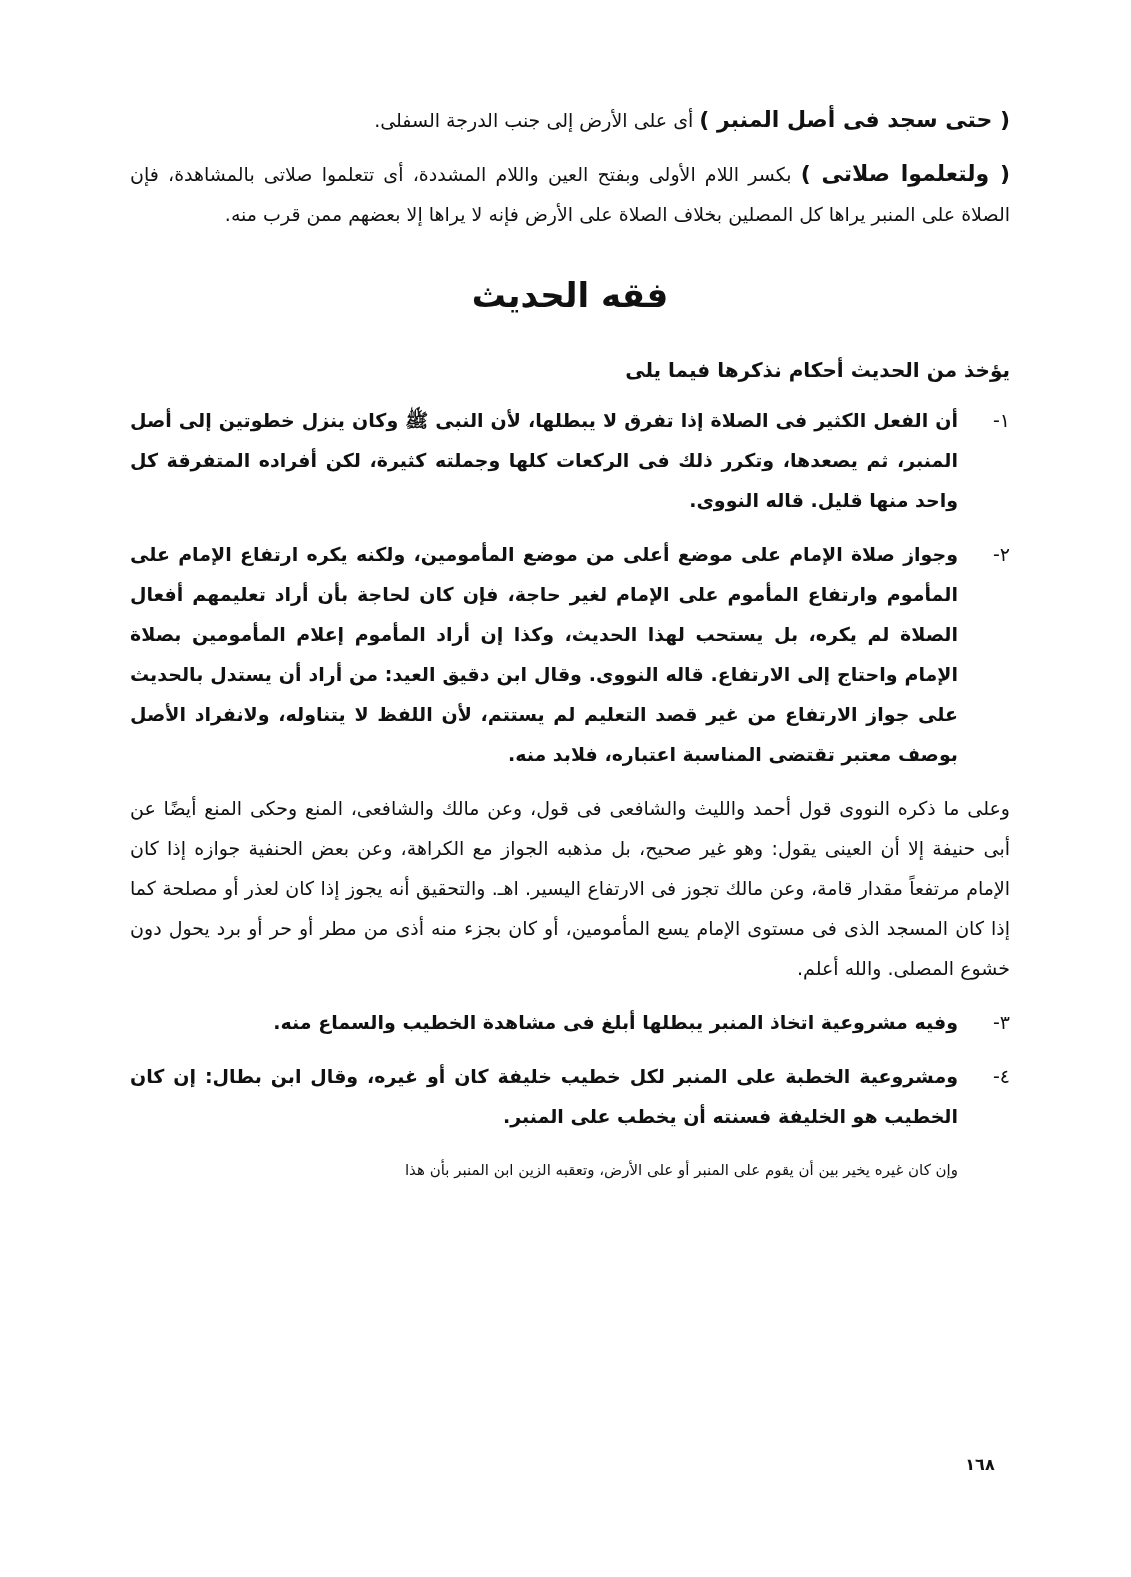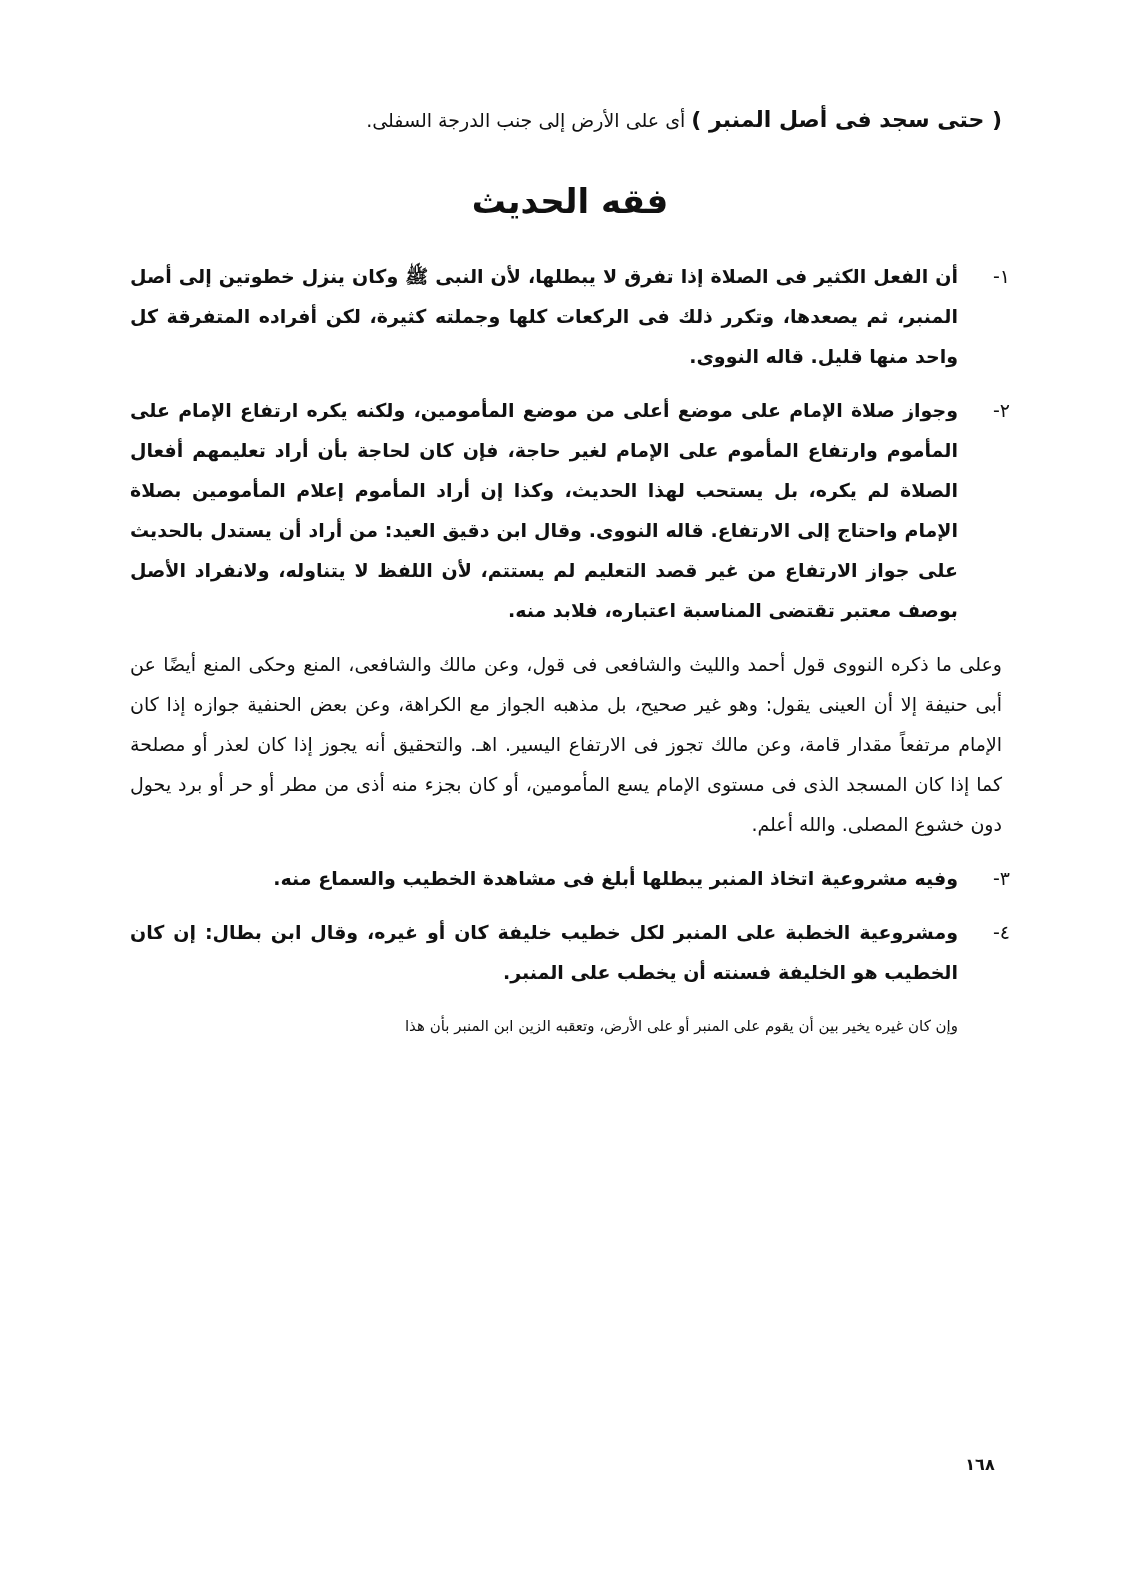--- a/index.html
+++ b/index.html
@@ -20,21 +20,21 @@
       left: 130px;
       top: 100px;
       width: 880px;
       direction: rtl;
       text-align: justify;
       text-align-last: right;
     }
     .para {
       font-size: 19px;
       line-height: 40px;
-      margin: 0 8px 14px 0;
+      margin: 0 0 14px 0;
     }
     .gloss-term {
       font-weight: bold;
       font-size: 22px;
     }
     .heading {
       text-align: right;
       text-align-last: center;
       font-weight: bold;
       font-size: 34px;
@@ -87,23 +87,27 @@
 </head>
 <body>
 
 <div class="page">
 
   <p class="para">
     <span class="gloss-term">( حتى سجد فى أصل المنبر )</span><span> أى على الأرض إلى جنب الدرجة السفلى.</span>
   </p>
 
 
+  <p class="para">
+    <span class="gloss-term">( ولتعلموا صلاتى )</span><span> بكسر اللام الأولى وبفتح العين واللام المشددة، أى تتعلموا صلاتى بالمشاهدة، فإن الصلاة على المنبر يراها كل المصلين بخلاف الصلاة على الأرض فإنه لا يراها إلا بعضهم ممن قرب منه.</span>
+  </p>
 
   <h2 class="heading">فقه الحديث</h2>
 
+  <p class="subheading">يؤخذ من الحديث أحكام نذكرها فيما يلى</p>
 
   <div class="list-item">
     <span class="list-num">١-</span>
     <span class="list-text">أن الفعل الكثير فى الصلاة إذا تفرق لا يبطلها، لأن النبى ﷺ وكان ينزل خطوتين إلى أصل المنبر، ثم يصعدها، وتكرر ذلك فى الركعات كلها وجملته كثيرة، لكن أفراده المتفرقة كل واحد منها قليل. قاله النووى.</span>
   </div>
 
   <div class="list-item">
     <span class="list-num">٢-</span>
     <span class="list-text">وجواز صلاة الإمام على موضع أعلى من موضع المأمومين، ولكنه يكره ارتفاع الإمام على المأموم وارتفاع المأموم على الإمام لغير حاجة، فإن كان لحاجة بأن أراد تعليمهم أفعال الصلاة لم يكره، بل يستحب لهذا الحديث، وكذا إن أراد المأموم إعلام المأمومين بصلاة الإمام واحتاج إلى الارتفاع. قاله النووى. وقال ابن دقيق العيد: من أراد أن يستدل بالحديث على جواز الارتفاع من غير قصد التعليم لم يستتم، لأن اللفظ لا يتناوله، ولانفراد الأصل بوصف معتبر تقتضى المناسبة اعتباره، فلابد منه.</span>
   </div>

